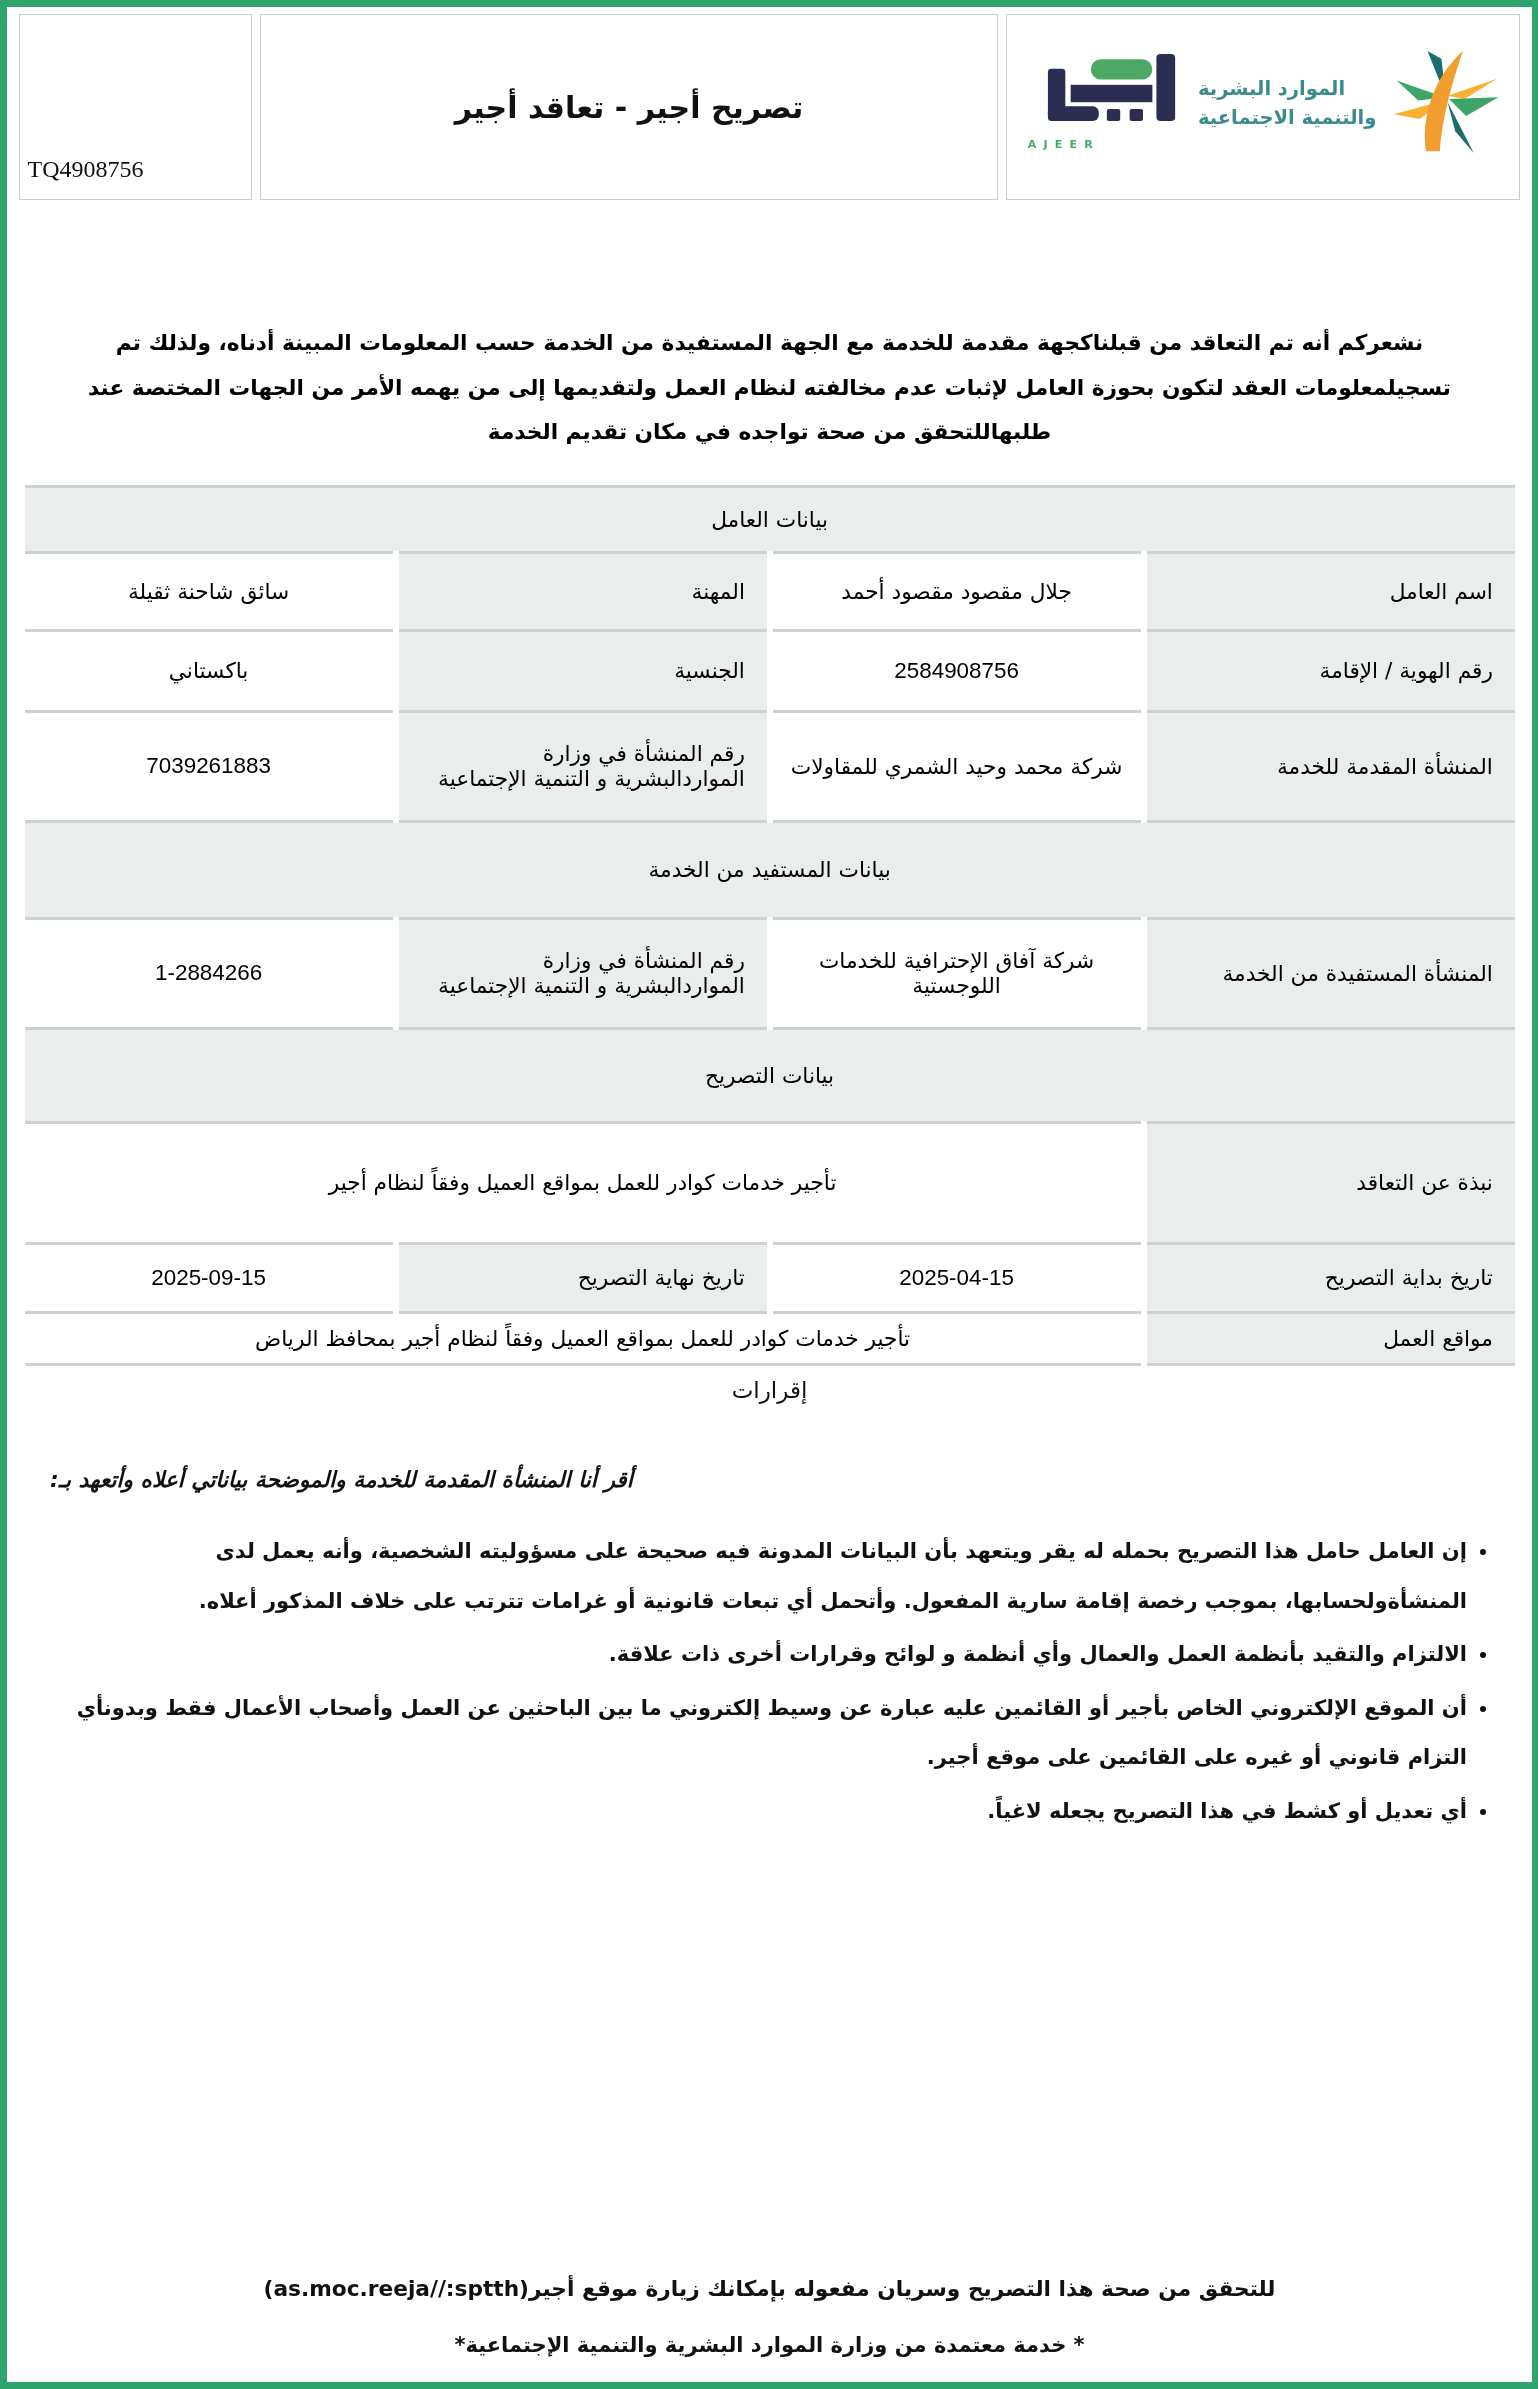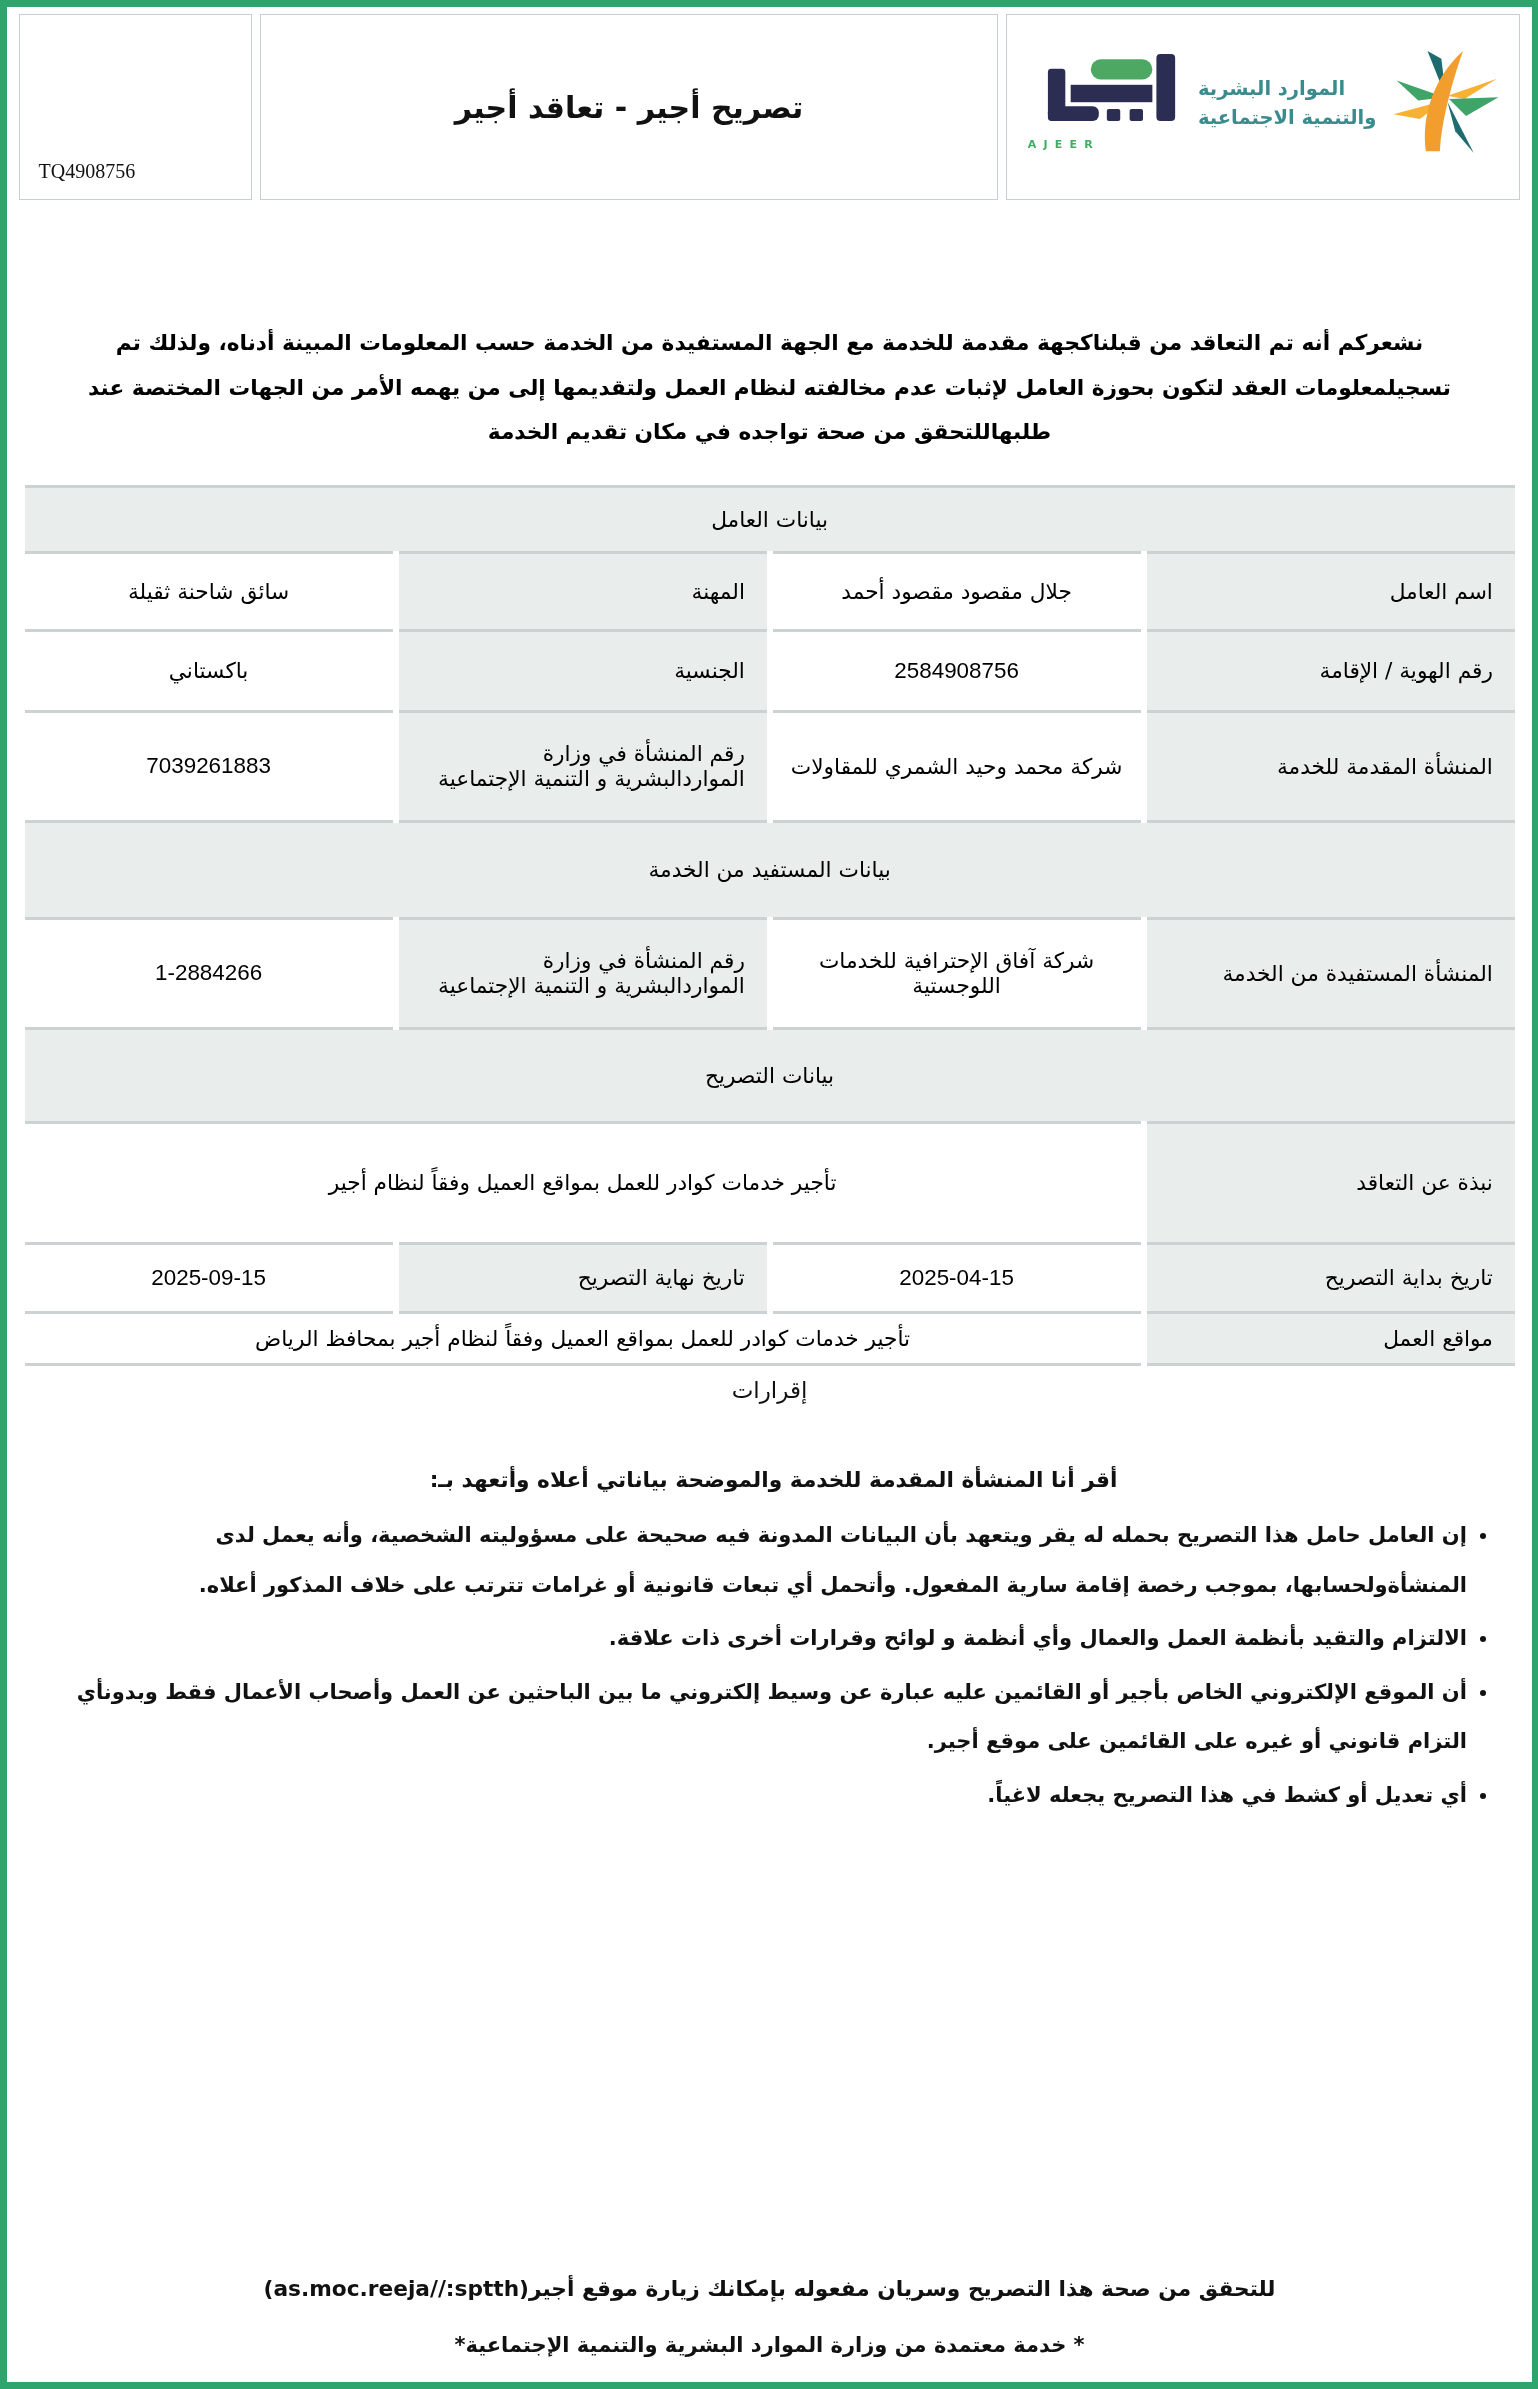--- a/index.html
+++ b/index.html
@@ -6,21 +6,21 @@
   body{font-family:"DejaVu Sans",sans-serif;color:#111;}
   .page{
     width:1539px;height:2389px;box-sizing:border-box;
     border:7.2px solid #2ea56d;background:#fff;
     display:flex;flex-direction:column;overflow:hidden;
   }
   
   .header-row{display:flex;gap:8.7px;margin:7.2px 11.6px 0 11.6px;height:186px;}
   .hcell{border:1.4px solid #c9cdd6;background:#fff;box-sizing:border-box;}
   .hcell-tq{width:233px;position:relative;}
-  .tq{position:absolute;left:19px;bottom:16px;font-family:"Liberation Serif","DejaVu Serif",serif;font-size:20px;color:#111;}
+  .tq{position:absolute;left:8px;bottom:16px;font-family:"Liberation Serif","DejaVu Serif",serif;font-size:24px;color:#111;}
   .hcell-title{flex:1;display:flex;align-items:center;justify-content:center;}
   .doc-title{font-size:30px;font-weight:700;direction:rtl;margin:0;letter-spacing:0.7px;}
   .hcell-logos{width:514px;display:flex;align-items:center;justify-content:space-between;padding:0 19px;}
   .ajeer-logo{display:flex;flex-direction:column;align-items:flex-start;margin-top:-10px;}
   .ajeer-latin{color:#3fae63;font-size:11px;font-weight:700;letter-spacing:7.2px;margin-top:5.8px;margin-left:1.4px;}
   .ministry-logo{display:flex;align-items:center;gap:16px;margin-top:-7.2px;}
   .ministry-text{direction:rtl;text-align:left;color:#3a8b8d;font-weight:700;font-size:19.5px;line-height:1.45;}
   
   .intro{direction:rtl;text-align:center;font-size:21.7px;font-weight:700;line-height:2.05;
          margin:121px 33px 0 33px;color:#000;}
@@ -32,21 +32,21 @@
                 vertical-align:middle;box-sizing:border-box;}
   td.sh{background:#e9edec;text-align:center;padding:10px;}
   td.lbl{background:#e9edec;text-align:right;padding:7.2px 21.7px;width:25%;}
   td.val{background:#fff;text-align:center;padding:7.2px 16px;width:25%;}
   .num{font-family:Liberation Sans, sans-serif;direction:ltr;unicode-bidi:isolate;font-size:22.4px;}
   .h-sh1{height:66px;} .h-r1{height:78px;} .h-r2{height:81px;}
   .h-sh2{height:92px;} .h-prov{height:110px;} .h-sh3{height:97px;} .h-ben{height:110px;}
   .h-sh4{height:94px;} .h-brief{height:121px;} .h-dates{height:69px;} .h-loc{height:52px;}
   
   .decl-title{text-align:center;font-size:23px;margin-top:11.6px;direction:rtl;}
-  .decl-intro{direction:rtl;text-align:center;font-size:21.7px;font-weight:700;margin:64px 35px 0 43px;}
+  .decl-intro{direction:rtl;text-align:left;font-size:21.7px;font-weight:700;margin:64px 35px 16px 43px;font-style:italic;}
   ul.decl-list{direction:rtl;margin:19px 35px 0 51px;padding:0 30px 0 0;list-style:disc;}
   ul.decl-list li{font-size:21px;font-weight:700;line-height:2.35;margin-bottom:4.3px;text-align:right;}
   
   .spacer{flex:1;}
   .footer{margin-bottom:24.6px;}
   .footer p{direction:rtl;text-align:center;margin:0;font-weight:700;}
   .f1{font-size:21.7px;}
   .f2{font-size:21px;margin-top:32px !important;}
   .ltr{direction:ltr;unicode-bidi:isolate;}
 </style>

